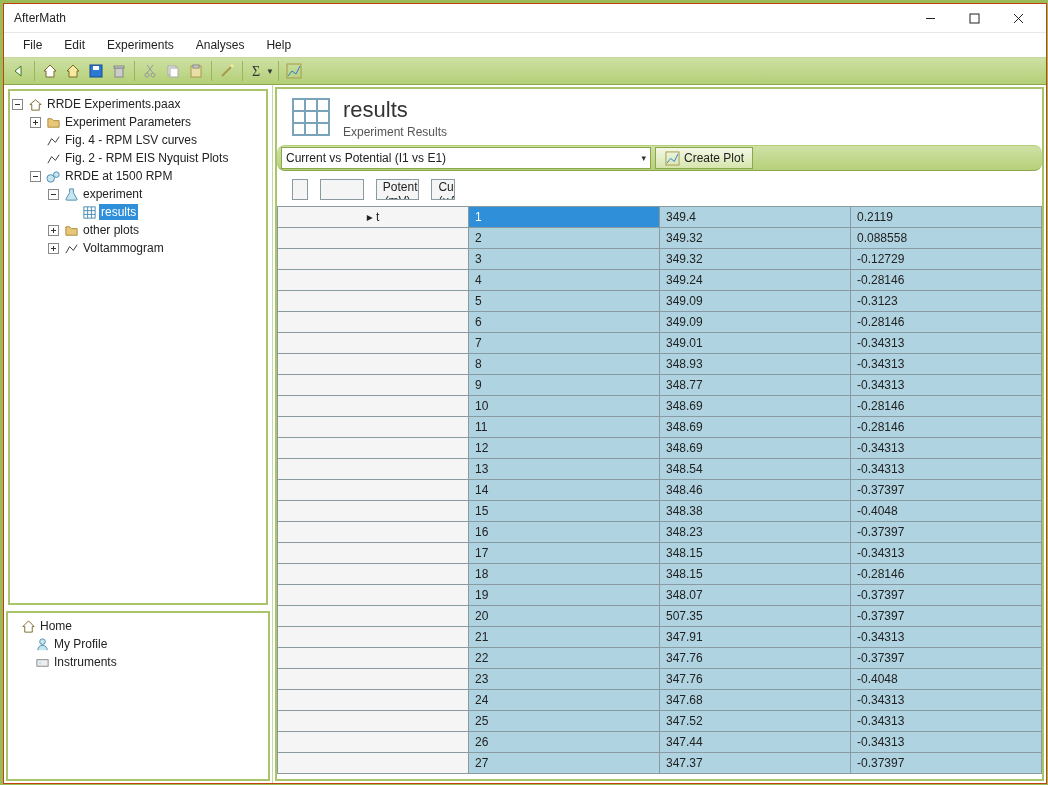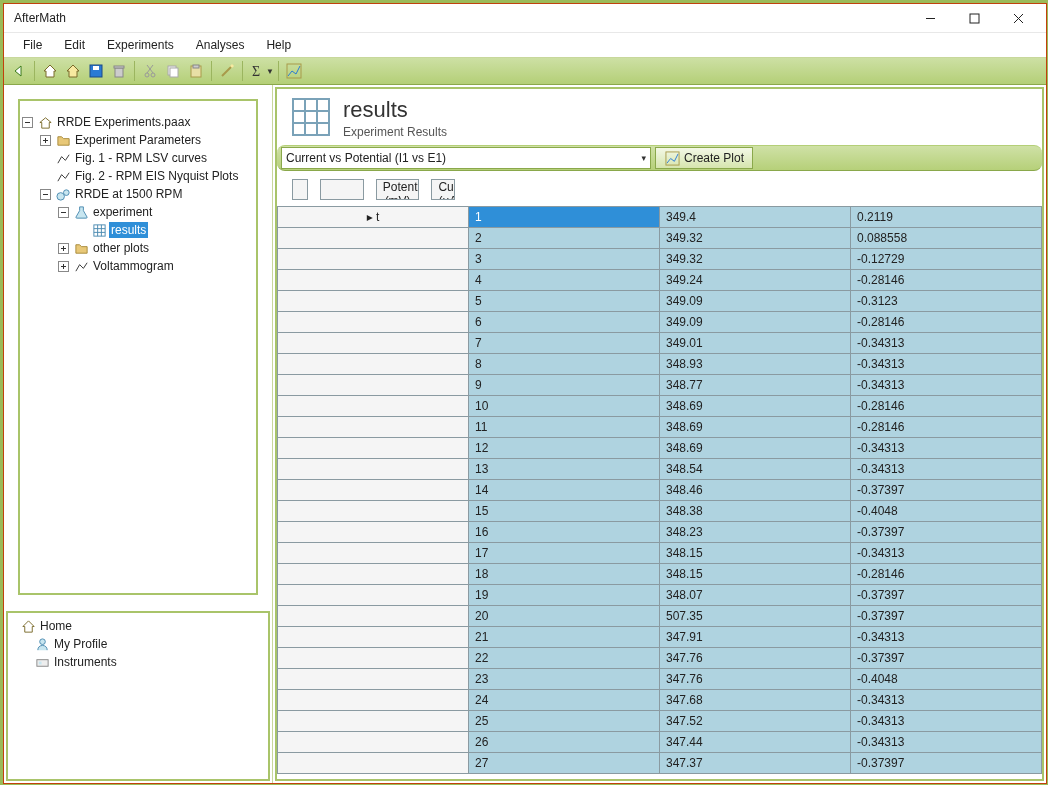--- a/index.html
+++ b/index.html
@@ -15,21 +15,21 @@
   .menubar{height:24px;display:flex;align-items:center;gap:4px;padding:0 10px;}
   .menubar .mitem{padding:3px 9px;cursor:default;}
   
   .toolbar{height:26px;background:linear-gradient(#cde0a4,#b4cf77);border-top:1px solid #c8d89c;border-bottom:1px solid #8aa84b;display:flex;align-items:center;gap:1px;padding:0 4px;}
   .toolbar .tb{width:22px;height:22px;display:flex;align-items:center;justify-content:center;}
   .toolbar .sep{width:1px;height:20px;background:#9bb55f;margin:0 3px;}
   .tb svg{width:16px;height:16px;}
   
   .main{flex:1;display:flex;min-height:0;}
   .left{width:268px;display:flex;flex-direction:column;border-right:1px solid #c8d89c;background:#fff;}
-  .tree{flex:1;border:2px solid #a9c46a;margin:14px;overflow:auto;padding:12px 2px;}
+  .tree{flex:1;border:2px solid #a9c46a;margin:4px;overflow:auto;padding:4px 2px;}
   .navpanel{height:158px;border:2px solid #a9c46a;margin:2px;padding:4px 12px;}
   .tnode{display:flex;align-items:center;height:18px;gap:2px;white-space:nowrap;}
   .tw{display:inline-block;width:11px;height:11px;border:1px solid #888;box-sizing:border-box;position:relative;margin-right:2px;flex:0 0 auto;}
   .tw::before{content:"";position:absolute;left:2px;right:2px;top:4px;height:1px;background:#333;}
   .tw.plus::after{content:"";position:absolute;top:2px;bottom:2px;left:4px;width:1px;background:#333;}
   .tnode .lbl{padding:1px 2px;}
   .tnode .lbl.sel{background:#2f8fd8;color:#fff;}
   .ticon{width:16px;height:16px;display:inline-flex;align-items:center;justify-content:center;flex:0 0 auto;}
   .ticon svg{width:15px;height:15px;}
   
@@ -189,21 +189,21 @@
             </span>
           <span class="lbl">Experiment Parameters</span>
         </div>
         <div class="tnode" style="padding-left:18px">
           <span style="width:13px;display:inline-block"></span>
           <span class="ticon">
               <svg viewBox="0 0 16 16">
                 <polyline points="2,13 6,6 10,10 14,4" fill="none" stroke="#333"></polyline>
               </svg>
             </span>
-          <span class="lbl">Fig. 1 - RPM LSV curves</span>
+          <span class="lbl">Fig. 4 - RPM LSV curves</span>
         </div>
         <div class="tnode" style="padding-left:18px">
           <span style="width:13px;display:inline-block"></span>
           <span class="ticon">
               <svg viewBox="0 0 16 16">
                 <polyline points="2,13 6,6 10,10 14,4" fill="none" stroke="#333"></polyline>
               </svg>
             </span>
           <span class="lbl">Fig. 2 - RPM EIS Nyquist Plots</span>
         </div>

